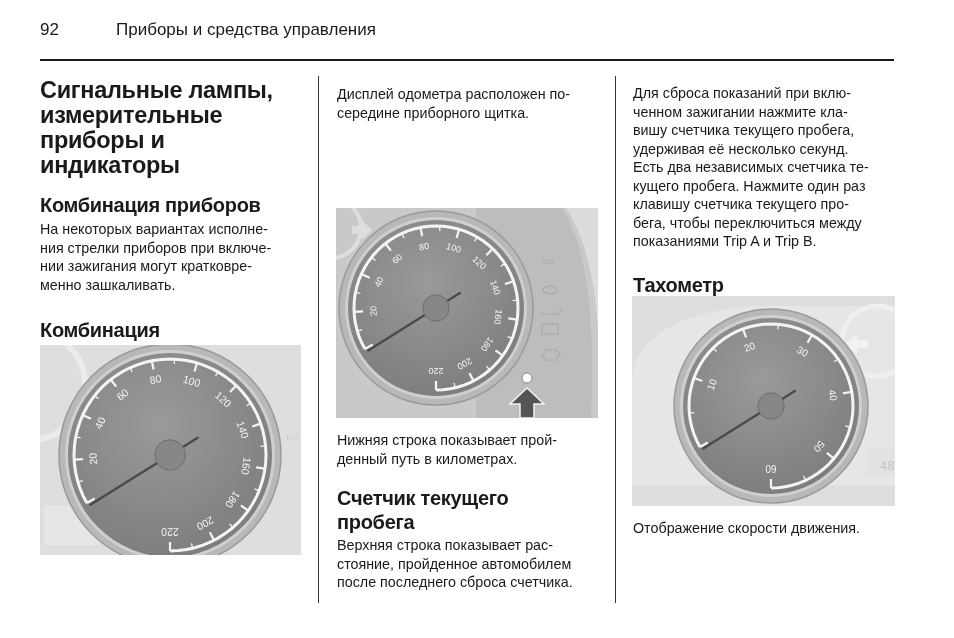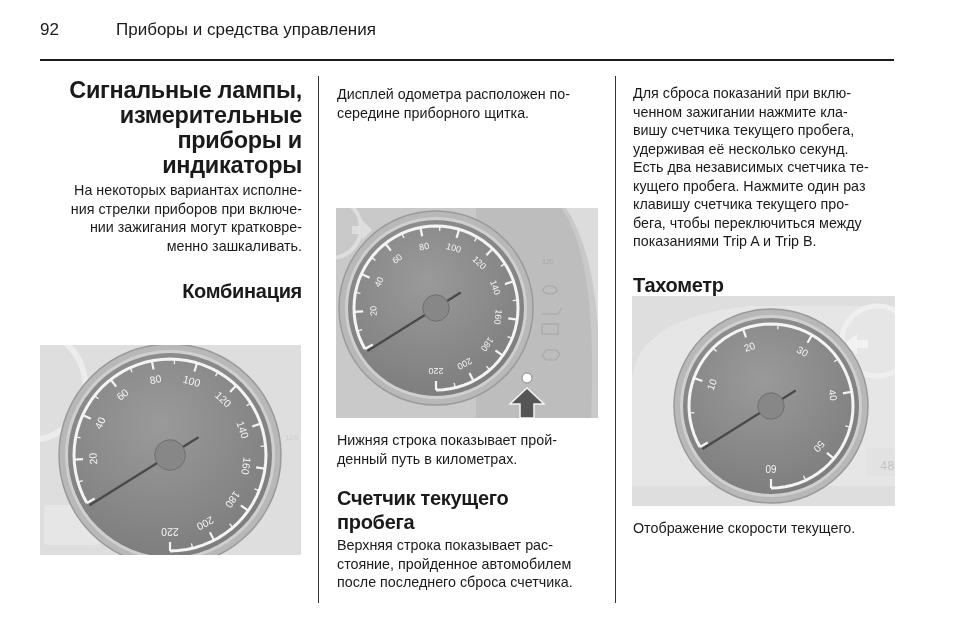--- a/index.html
+++ b/index.html
@@ -20,25 +20,26 @@
 </head>
 <body>
 
 <div class="abs page-num">92</div>
 <div class="abs running-head">Приборы и средства управления</div>
 <div class="abs head-rule"></div>
 
 <div class="abs col-divider" style="left:318px"></div>
 <div class="abs col-divider" style="left:615px"></div>
 
-<div class="col" style="left:40px; top:78px;text-align:right;">
+<div class="col" style="left:40px; top:78px;">
   <h1 class="h1" style="white-space:pre-line">Сигнальные лампы,
 измерительные
 приборы и
 индикаторы</h1>
+  <h2 class="h2" style="margin-top:15px">Комбинация приборов</h2>
   <p class="p" style="margin-top:3px">На некоторых вариантах исполне-
 ния стрелки приборов при включе-
 нии зажигания могут кратковре-
 менно зашкаливать.</p>
   <h2 class="h2" style="margin-top:24px">Комбинация</h2>
 </div>
 
 <div class="abs fig" style="left:40px; top:345px; width:261px; height:210px;">
   <svg id="svg-speedo" width="261" height="210">
       <circle cx="-10" cy="40" r="55" fill="none" stroke="#ececec" stroke-width="6"></circle>
@@ -220,14 +221,14 @@
       <text x="186.49475547337664" y="149.85283180056544" fill="#f4f4f4" font-size="10" font-family="Liberation Sans, sans-serif" text-anchor="middle" dominant-baseline="middle" transform="rotate(130 186.49475547337664 149.85283180056544)">50</text>
       <line x1="173.65469746273735" y1="184.3172385370053" x2="171.54160615403384" y2="179.78569960182205" stroke="#f4f4f4" stroke-width="1.3"></line>
       <line x1="139" y1="192" x2="139" y2="183" stroke="#f4f4f4" stroke-width="2.2"></line>
       <text x="139" y="172" fill="#f4f4f4" font-size="10" font-family="Liberation Sans, sans-serif" text-anchor="middle" dominant-baseline="middle" transform="rotate(180 139 172)">60</text>
       <line x1="71.15615230748591" y1="152.3935411386564" x2="162.88103438776497" y2="95.07747351919295" stroke="#4a4a4a" stroke-width="2.4" stroke-linecap="round"></line>
       <circle cx="139" cy="110" r="13.2" fill="#878787" stroke="#6f6f6f" stroke-width="1"></circle>
     </svg>
 </div>
 
 <div class="col" style="left:633px; top:519px;">
-  <p class="p">Отображение скорости текущего.</p>
+  <p class="p">Отображение скорости движения.</p>
 </div>
 
 </body></html>

